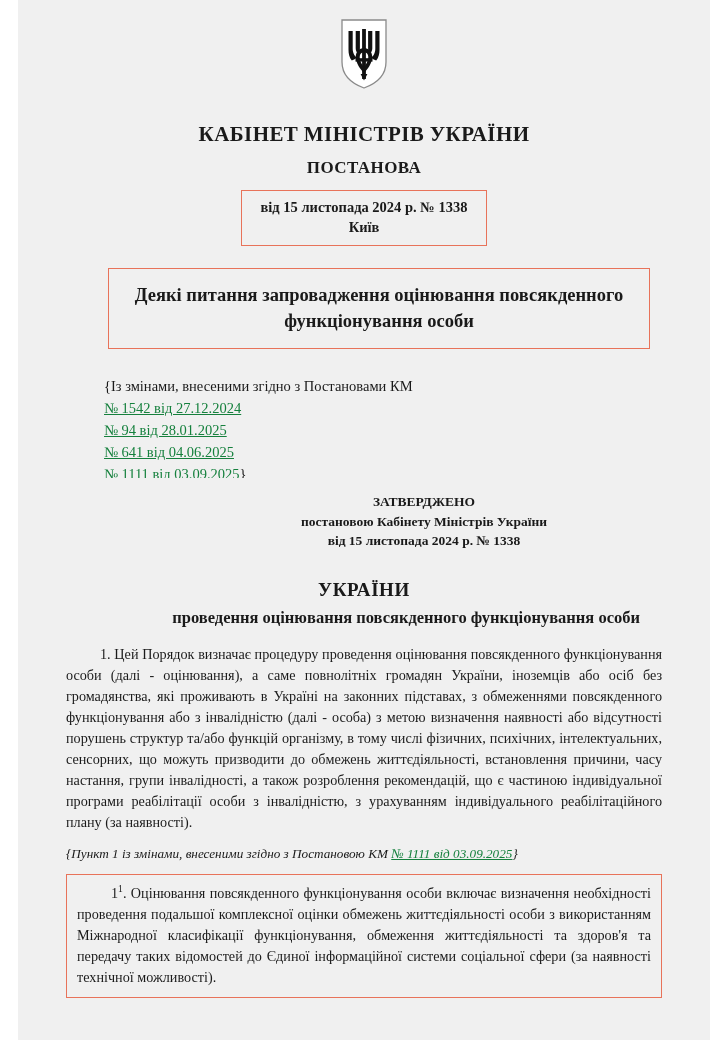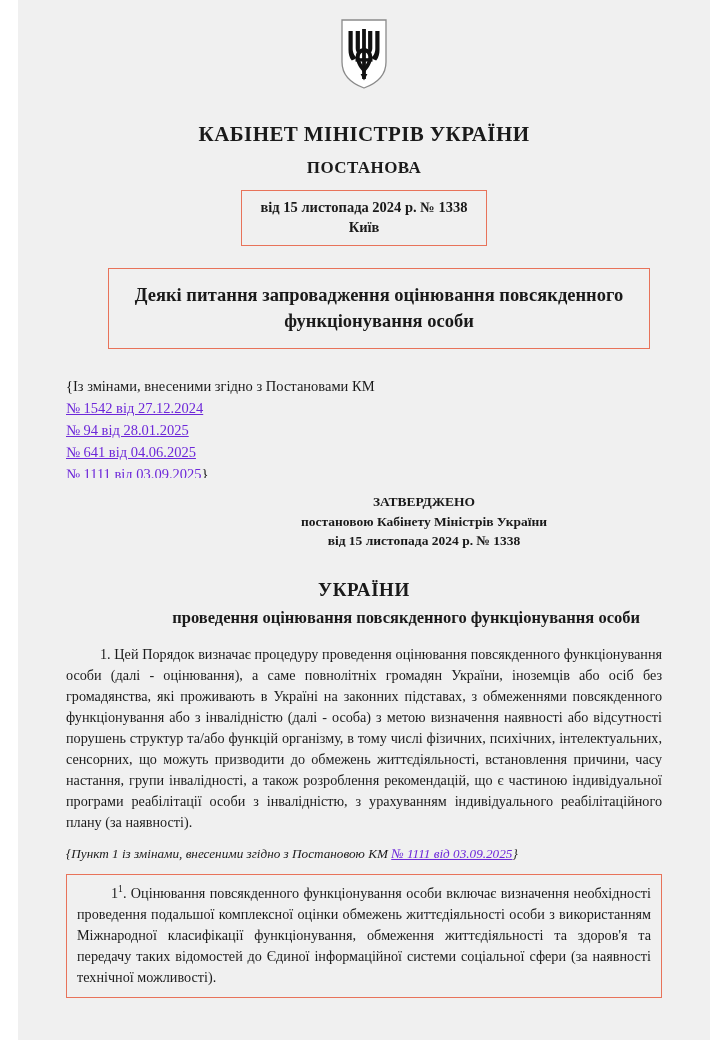--- a/index.html
+++ b/index.html
@@ -100,24 +100,24 @@
   }
 
   
   .amend {
     margin-top: 26px;
     font-size: 14.5px;
     line-height: 1.52;
   }
   .amend a,
   a.doclink {
-    color: #6d28d9;
+    color: #15803d;
     text-decoration: underline;
   }
-  .amend-line { display: block; }
+  .amend-line { display: block; margin-left: 38px; }
 
   
   .approve {
     margin-top: 14px;
     text-align: center;
     font-weight: bold;
     font-size: 13.5px;
     line-height: 1.45;
     padding-left: 120px;
   }

